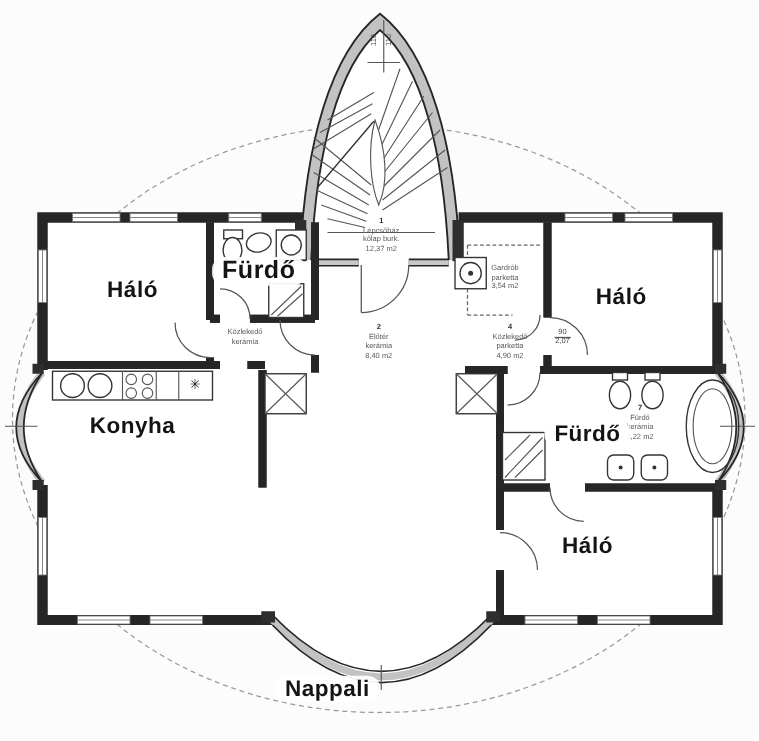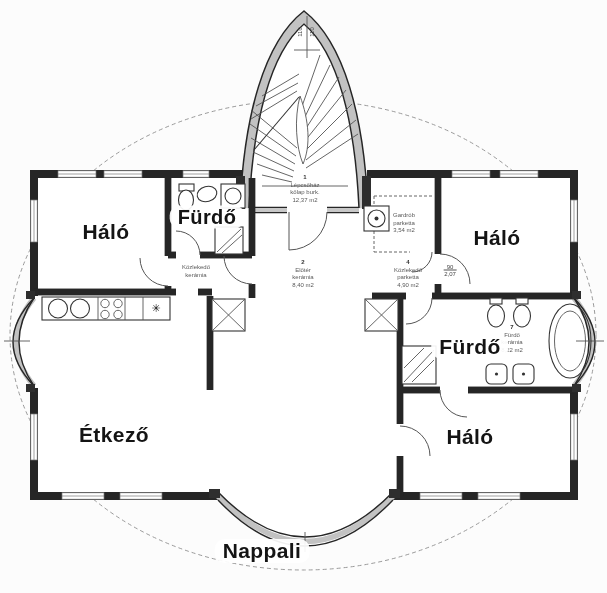--- a/index.html
+++ b/index.html
@@ -20,21 +20,21 @@
   .door{fill:none;stroke:#555;stroke-width:1;}
   .fix{fill:#fff;stroke:#333;stroke-width:1.1;}
   .dashE{fill:none;stroke:#9a9a9a;stroke-width:1;stroke-dasharray:4 3;}
   .dash2{fill:none;stroke:#666;stroke-width:1;stroke-dasharray:3 2;}
   .jamb{fill:#2e2e2e;}
   .winr{fill:#fff;stroke:#777;stroke-width:.7;}
   .winl{stroke:#777;stroke-width:.7;}
   .white{fill:#fff;stroke:none;}
   
   .room-label{position:absolute;transform:translate(-50%,-50%);
-    font-weight:700;font-size:21px;color:#141414;letter-spacing:.4px;
+    font-weight:700;font-size:18px;color:#141414;letter-spacing:.4px;
     background:rgba(255,255,255,.93);padding:0 8px;border-radius:10px;white-space:nowrap;z-index:5;}
   .ann{position:absolute;transform:translate(-50%,-50%);font-size:6px;line-height:1.25;
     color:#5a5a5a;text-align:center;white-space:nowrap;z-index:4;}
   .ann span{display:block;}
   .ann .num{font-weight:700;color:#333;}
   .dimstack{position:absolute;transform:translate(-50%,-50%);font-size:6px;color:#444;
     text-align:center;z-index:4;}
   .dimstack .over{display:block;border-bottom:1px solid #555;padding:0 3px;}
   .dim110{position:absolute;font-size:6px;color:#444;transform:translate(-50%,-50%) rotate(-90deg);z-index:4;}
   .symbol{position:absolute;transform:translate(-50%,-50%);font-size:11px;color:#222;z-index:4;}
@@ -222,22 +222,22 @@
   </g>
   <g>
     <ellipse class="thin" cx="570" cy="341" rx="21" ry="37"></ellipse>
     <ellipse class="thin2" cx="570" cy="341" rx="15.5" ry="30"></ellipse>
   </g>
 </svg>
 
   <div class="room-label" style="left:106px;top:232px">Háló</div>
   <div class="room-label" style="left:207px;top:217px;font-size:20px">Fürdő</div>
   <div class="room-label" style="left:497px;top:238px">Háló</div>
+  <div class="room-label" style="left:106px;top:341px">Konyha</div>
   <div class="room-label" style="left:470px;top:347px">Fürdő</div>
-  <div class="room-label" style="left:114px;top:435px">Étkező</div>
   <div class="room-label" style="left:470px;top:437px">Háló</div>
   <div class="room-label" style="left:262px;top:551px">Nappali</div>
 
   <div class="ann" style="left:305px;top:189px">
     <span class="num">1</span>
     <span>Lépcsőház</span>
     <span>kőlap burk.</span>
     <span>12,37 m2</span>
   </div>
   <div class="ann" style="left:303px;top:274px">

